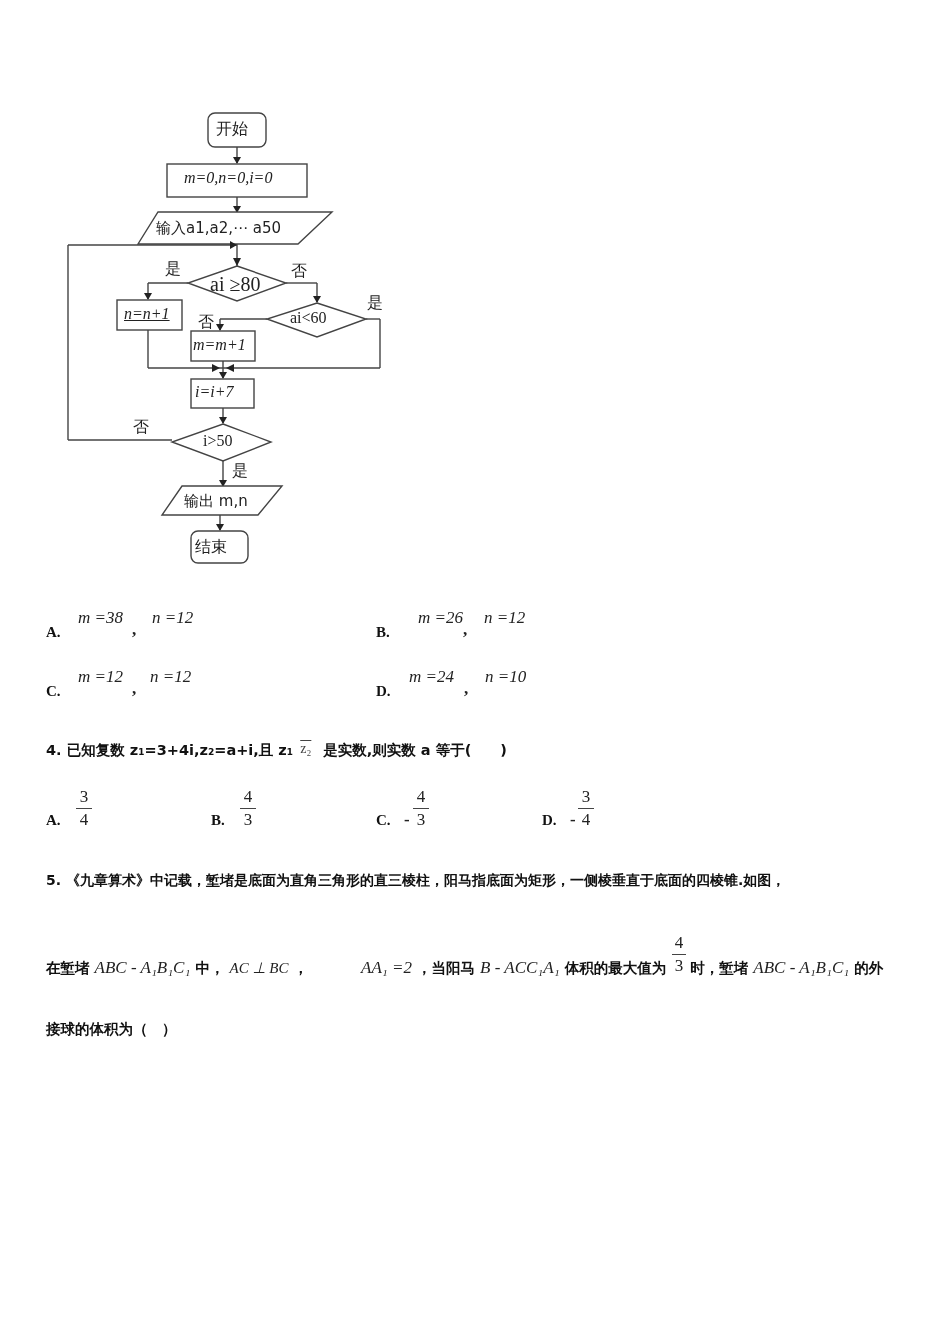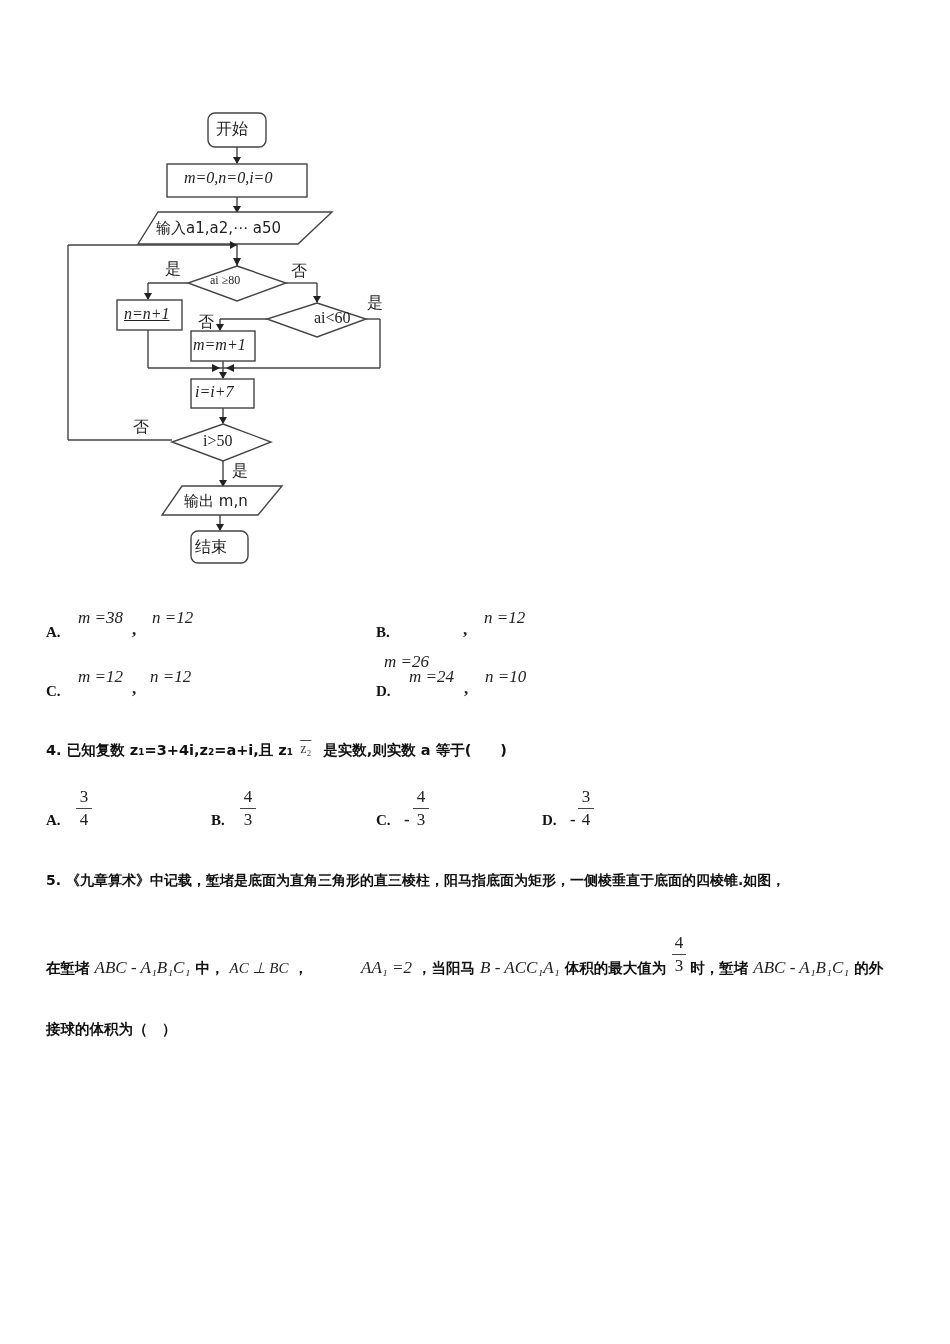--- a/index.html
+++ b/index.html
@@ -90,45 +90,45 @@
 
       <rect x="131" y="426" width="57" height="32" rx="7" fill="#fff"></rect>
     </g>
   </svg>
 
   <span class="ftxt zh" style="left:156px;top:14px;">开始</span>
   <span class="ftxt it" style="left:124px;top:64px;font-size:16px;">m=0,n=0,i=0</span>
   <span class="ftxt zh" style="left:96px;top:114px;font-size:15px;">输入a1,a2,⋯ a50</span>
   <span class="ftxt zh" style="left:105px;top:154px;">是</span>
   <span class="ftxt zh" style="left:231px;top:156px;">否</span>
-  <span class="ftxt" style="left:150px;top:168px;font-size:12px;">ai ≥80</span>
+  <span class="ftxt" style="left:150px;top:168px;font-size:20px;">ai ≥80</span>
   <span class="ftxt it" style="left:64px;top:200px;font-size:16px;text-decoration:underline;">n=n+1</span>
   <span class="ftxt zh" style="left:307px;top:188px;">是</span>
   <span class="ftxt zh" style="left:138px;top:207px;">否</span>
-  <span class="ftxt" style="left:230px;top:204px;font-size:16px;margin-left:24px;">ai&lt;60</span>
+  <span class="ftxt" style="left:230px;top:204px;font-size:16px;">ai&lt;60</span>
   <span class="ftxt it" style="left:133px;top:231px;font-size:16px;">m=m+1</span>
   <span class="ftxt it" style="left:135px;top:278px;font-size:16px;">i=i+7</span>
   <span class="ftxt zh" style="left:73px;top:312px;">否</span>
   <span class="ftxt" style="left:143px;top:327px;font-size:16px;">i&gt;50</span>
   <span class="ftxt zh" style="left:172px;top:356px;">是</span>
   <span class="ftxt zh" style="left:124px;top:387px;font-size:15px;">输出 m,n</span>
   <span class="ftxt zh" style="left:135px;top:432px;">结束</span>
 </div>
 
 <div class="abs" style="left:46px;top:622px;">
   <span class="opt-label">A.</span>
 </div>
 <span class="abs math mathi" style="left:78px;top:608px;">m =38</span>
 <span class="abs math" style="left:132px;top:620px;font-weight:bold;">,</span>
 <span class="abs math mathi" style="left:152px;top:608px;">n =12</span>
 
 <div class="abs" style="left:376px;top:622px;">
   <span class="opt-label">B.</span>
 </div>
-<span class="abs math mathi" style="left:384px;top:608px;margin-top:44px;">m =26</span>
+<span class="abs math mathi" style="left:418px;top:608px;">m =26</span>
 <span class="abs math" style="left:463px;top:620px;font-weight:bold;">,</span>
 <span class="abs math mathi" style="left:484px;top:608px;">n =12</span>
 
 <div class="abs" style="left:46px;top:681px;">
   <span class="opt-label">C.</span>
 </div>
 <span class="abs math mathi" style="left:78px;top:667px;">m =12</span>
 <span class="abs math" style="left:132px;top:679px;font-weight:bold;">,</span>
 <span class="abs math mathi" style="left:150px;top:667px;">n =12</span>
 

